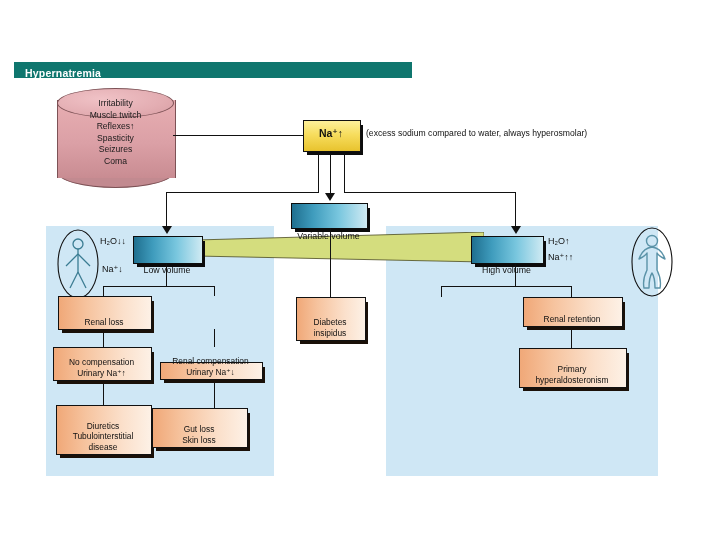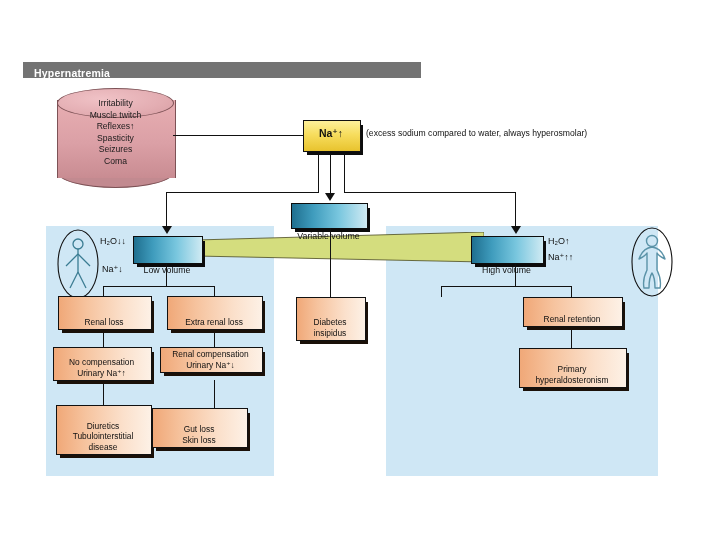--- a/index.html
+++ b/index.html
@@ -5,22 +5,22 @@
   html,body{margin:0;padding:0;}
   body{
     width:720px;height:540px;background:#ffffff;
     font-family:"Liberation Sans","DejaVu Sans",sans-serif;
     overflow:hidden;position:relative;
   }
   #stage{position:absolute;left:0;top:0;width:720px;height:540px;}
 
   
   .banner{
-    position:absolute;left:23px;top:62px;width:398px;height:16px;
-    background:#737373;
+    position:absolute;left:14px;top:62px;width:398px;height:16px;
+    background:#0f766e;
   }
   .banner-label{
     position:absolute;left:11px;top:5px;
     color:#ffffff;font-size:10.5px;font-weight:bold;letter-spacing:.2px;
   }
 
   
   .panel{position:absolute;background:#cfe7f5;}
   .panel-left{left:46px;top:226px;width:228px;height:250px;}
   .panel-right{left:386px;top:226px;width:272px;height:250px;}
@@ -93,21 +93,21 @@
   .peach .lbl{
     position:absolute;left:0;top:0;width:100%;height:100%;
     display:flex;flex-direction:column;align-items:center;justify-content:flex-end;
     font-size:8.4px;color:#111;line-height:10.8px;text-align:center;
   }
   .peach .lbl span{white-space:nowrap;}
 
   #box-renal-loss       {left:58px; top:296px;width:92px;height:32px;}
   #box-extra-renal-loss {left:167px;top:296px;width:94px;height:32px;}
   #box-no-comp          {left:53px; top:347px;width:97px;height:32px;text-decoration:underline;}
-  #box-renal-comp       {left:160px;top:347px;width:101px;height:24px;}
+  #box-renal-comp       {left:160px;top:362px;width:101px;height:16px;}
   #box-diuretics        {left:56px; top:405px;width:94px;height:48px;}
   #box-gut-skin         {left:152px;top:408px;width:94px;height:38px;}
   #box-diabetes         {left:296px;top:297px;width:68px;height:42px;}
   #box-excess-sodium    {left:398px;top:297px;width:85px;height:50px;}
   #box-renal-retention  {left:523px;top:297px;width:98px;height:28px;}
   #box-primary-hyper    {left:519px;top:348px;width:106px;height:38px;}
 
   
   .figure{position:absolute;width:44px;height:72px;}
   #figure-left{left:56px;top:228px;}
@@ -242,27 +242,20 @@
   <div class="ln lnv" style="left:571px;top:326px;height:22px;"></div>
 
   <div class="peach" id="box-renal-loss">
     <div class="sh"></div>
     <div class="face"></div>
     <div class="lbl">
       <span>Renal loss</span>
     </div>
   </div>
 
-  <div class="peach" id="box-extra-renal-loss">
-    <div class="sh"></div>
-    <div class="face"></div>
-    <div class="lbl">
-      <span>Extra renal loss</span>
-    </div>
-  </div>
 
   <div class="peach" id="box-no-comp">
     <div class="sh"></div>
     <div class="face"></div>
     <div class="lbl">
       <span>No compensation</span>
       <span>Urinary Na⁺↑</span>
     </div>
   </div>
 

